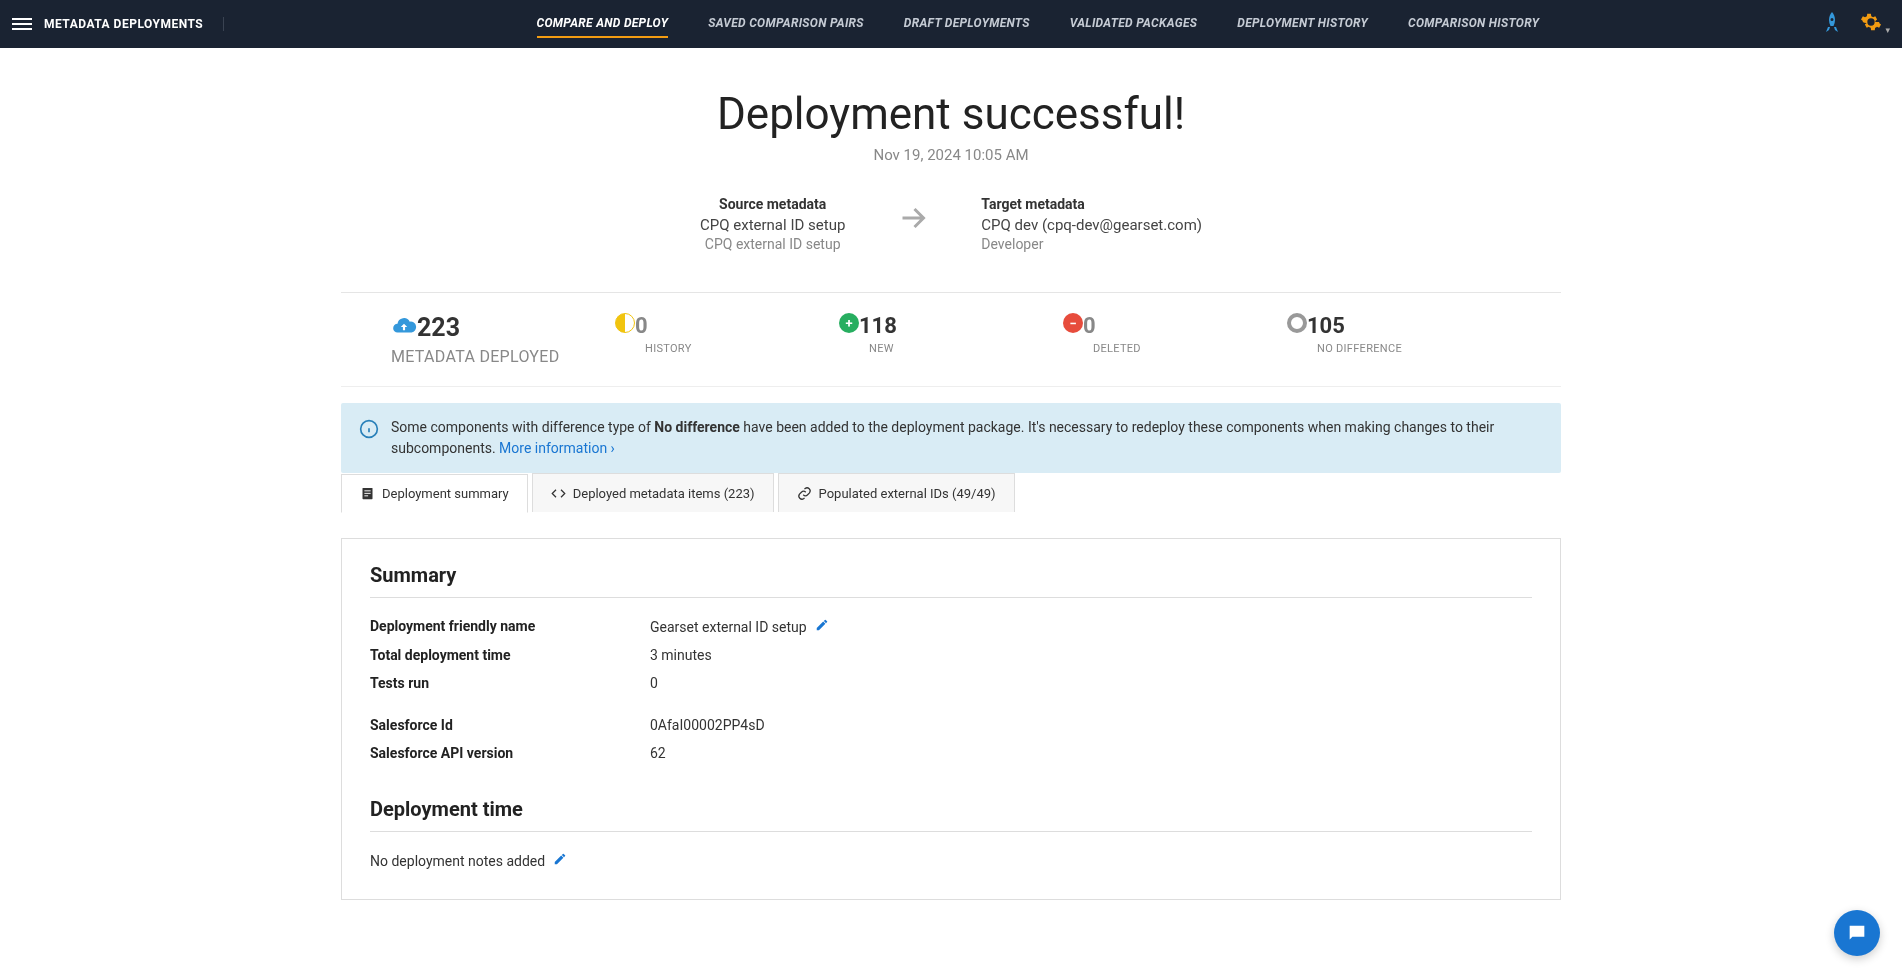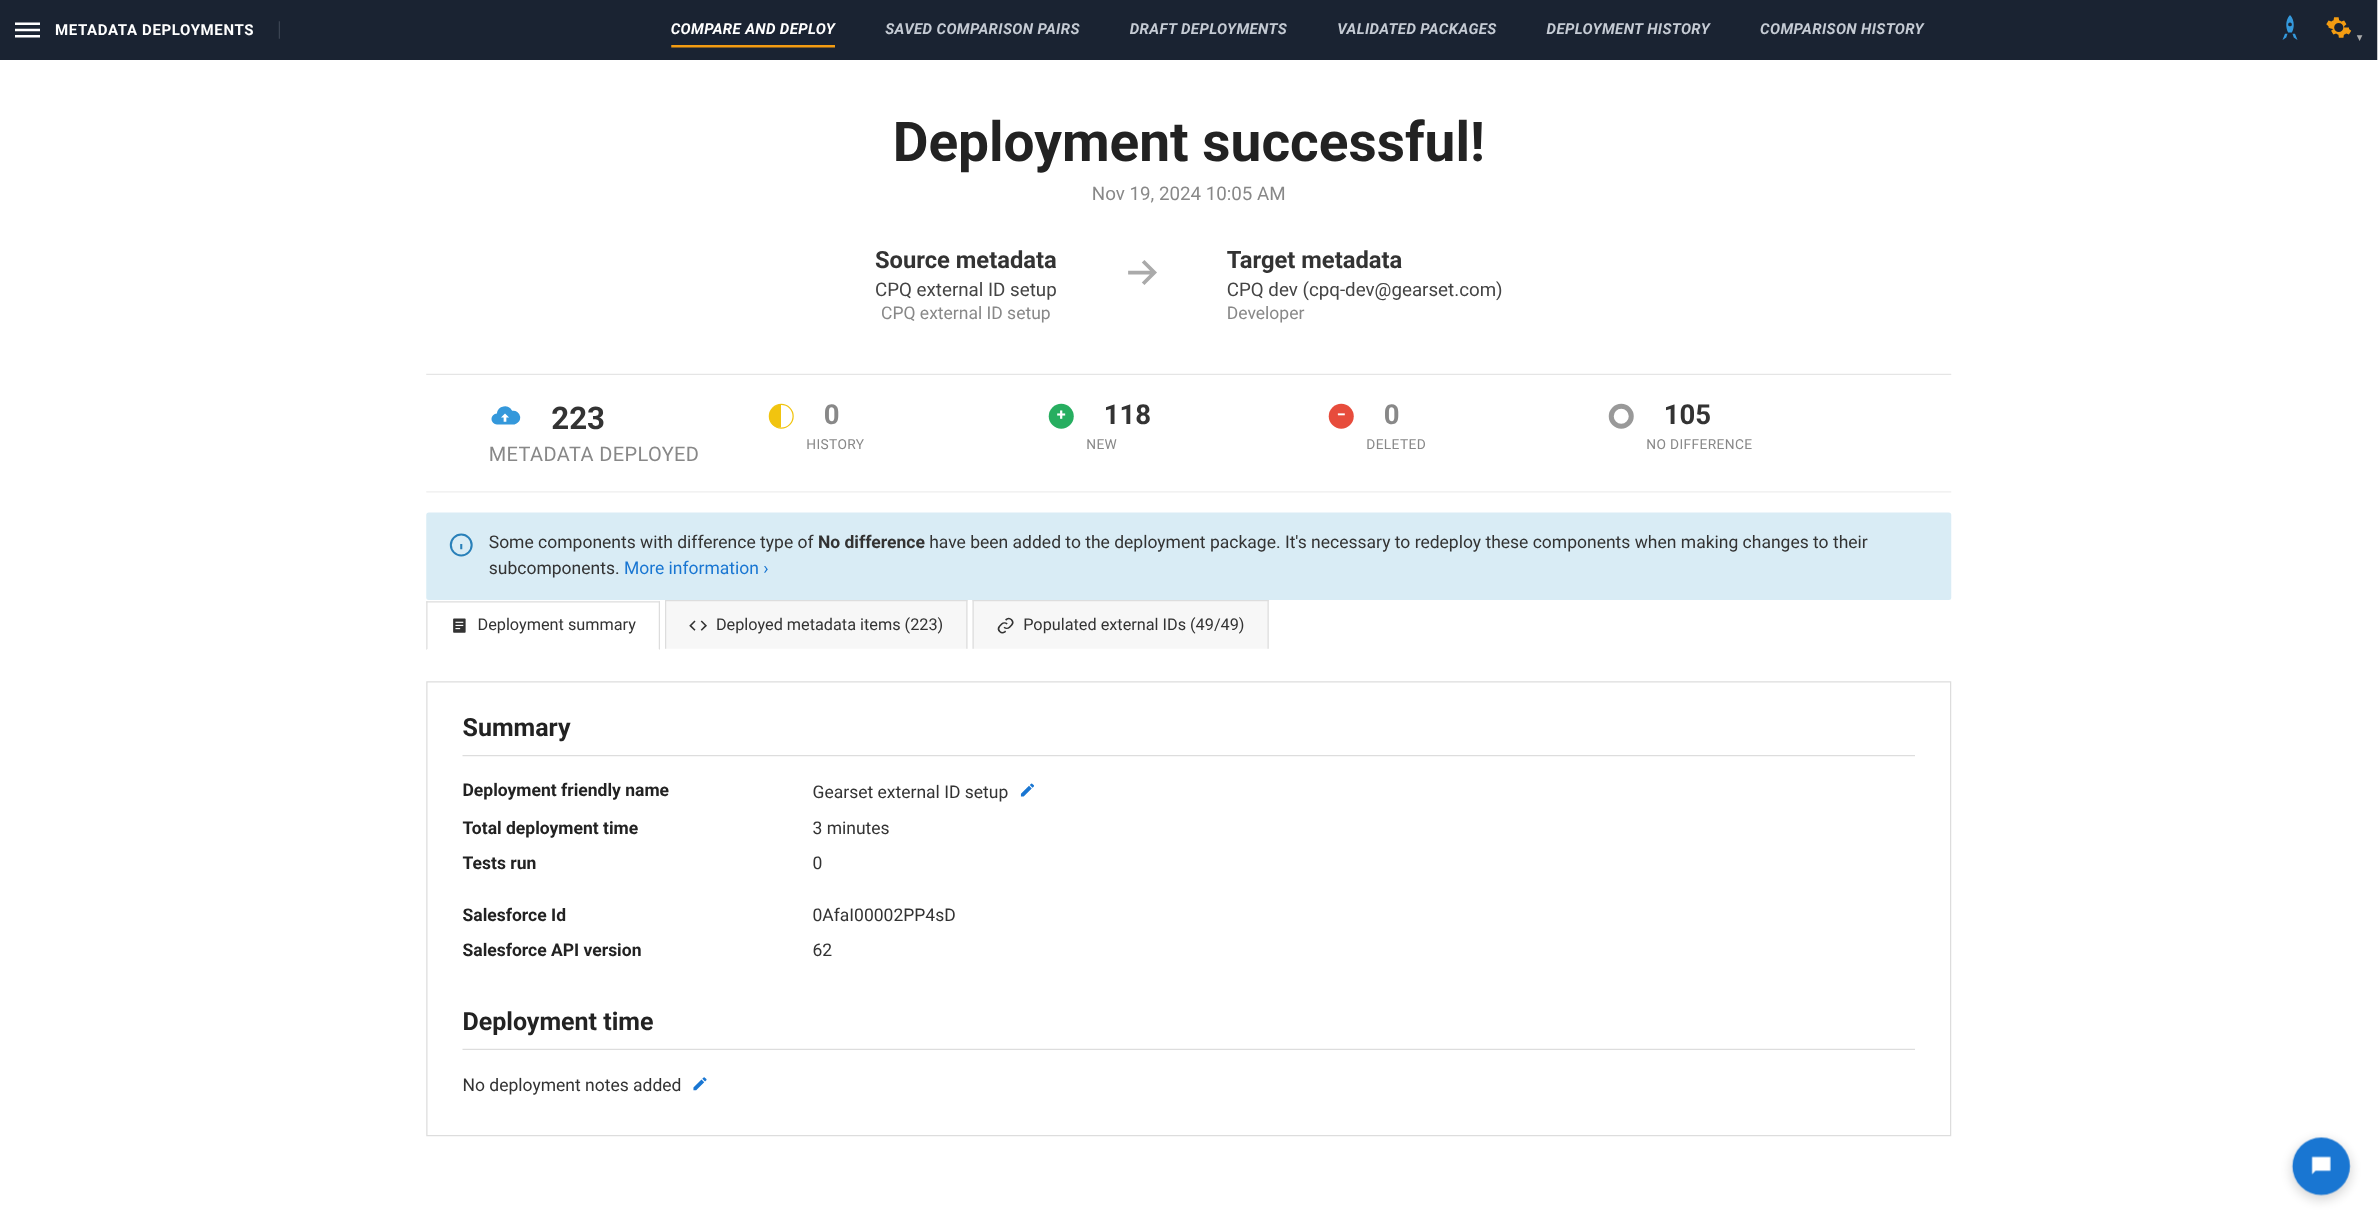--- a/index.html
+++ b/index.html
@@ -9,34 +9,34 @@
 .hamburger span { display: block; height: 2px; background: #fff; width: 100%; }
 .app-name { font-size: 12px; font-weight: 700; letter-spacing: 0.5px; padding-right: 20px; border-right: 1px solid #3a4352; margin-right: 30px; }
 .nav-tabs { display: flex; gap: 40px; flex: 1; justify-content: center; }
 .nav-tab { font-size: 12px; font-weight: 700; letter-spacing: 0.3px; color: #c5cbd4; cursor: pointer; padding: 6px 0; font-style: italic; }
 .nav-tab.active { color: #fff; border-bottom: 2px solid #f39c12; }
 .topbar-right { display: flex; align-items: center; gap: 18px; margin-left: auto; }
 .rocket-icon { color: #3498db; }
 .gear-icon { color: #f39c12; }
 
 .main { max-width: 1220px; margin: 0 auto; padding: 40px 0; }
-.title { text-align: center; font-size: 44px; font-weight: 700; color: #222; }
+.title { text-align: center; font-size: 44px; font-weight: 400; color: #222; }
 .timestamp { text-align: center; color: #888; font-size: 15px; margin-top: 6px; }
 
 .src-target { display: flex; justify-content: center; align-items: flex-start; gap: 50px; margin-top: 32px; }
 .src-box { text-align: center; }
 .tgt-box { text-align: left; }
-.st-heading { font-size: 19px; font-weight: 700; color: #333; }
+.st-heading { font-size: 14px; font-weight: 700; color: #333; }
 .st-line1 { font-size: 15px; color: #444; margin-top: 4px; }
 .st-line2 { font-size: 14px; color: #888; margin-top: 2px; }
 .arrow-big { color: #aaa; margin-top: 4px; }
 
 .stats-bar { display: flex; border-top: 1px solid #e5e5e5; border-bottom: 1px solid #eee; margin-top: 40px; padding: 20px 50px; position: relative; }
 .stat { flex: 1; display: flex; flex-direction: column; }
-.stat-row { display: flex; align-items: center; gap: 24px; }
+.stat-row { display: flex; gap: 0; }
 .stat-num { font-size: 22px; font-weight: 700; color: #333; }
 .stat-num.gray { color: #888; }
 .stat-label { font-size: 11px; color: #888; margin-top: 4px; letter-spacing: 0.3px; margin-left: 30px; }
 .stat-first .stat-num { font-size: 25px; }
 .stat-first .stat-label { font-size: 16px; margin-left: 0;}
 .icon-circle { width: 20px; height: 20px; border-radius: 50%; display: inline-flex; align-items: center; justify-content: center; font-size: 13px; font-weight: bold; color: #fff; }
 .ic-cloud { color: #3498db; }
 .ic-changed { background: linear-gradient(90deg, #f1c40f 50%, #fff 50%); border: 1px solid #f1c40f; }
 .ic-new { background: #27ae60; }
 .ic-deleted { background: #e74c3c; }

